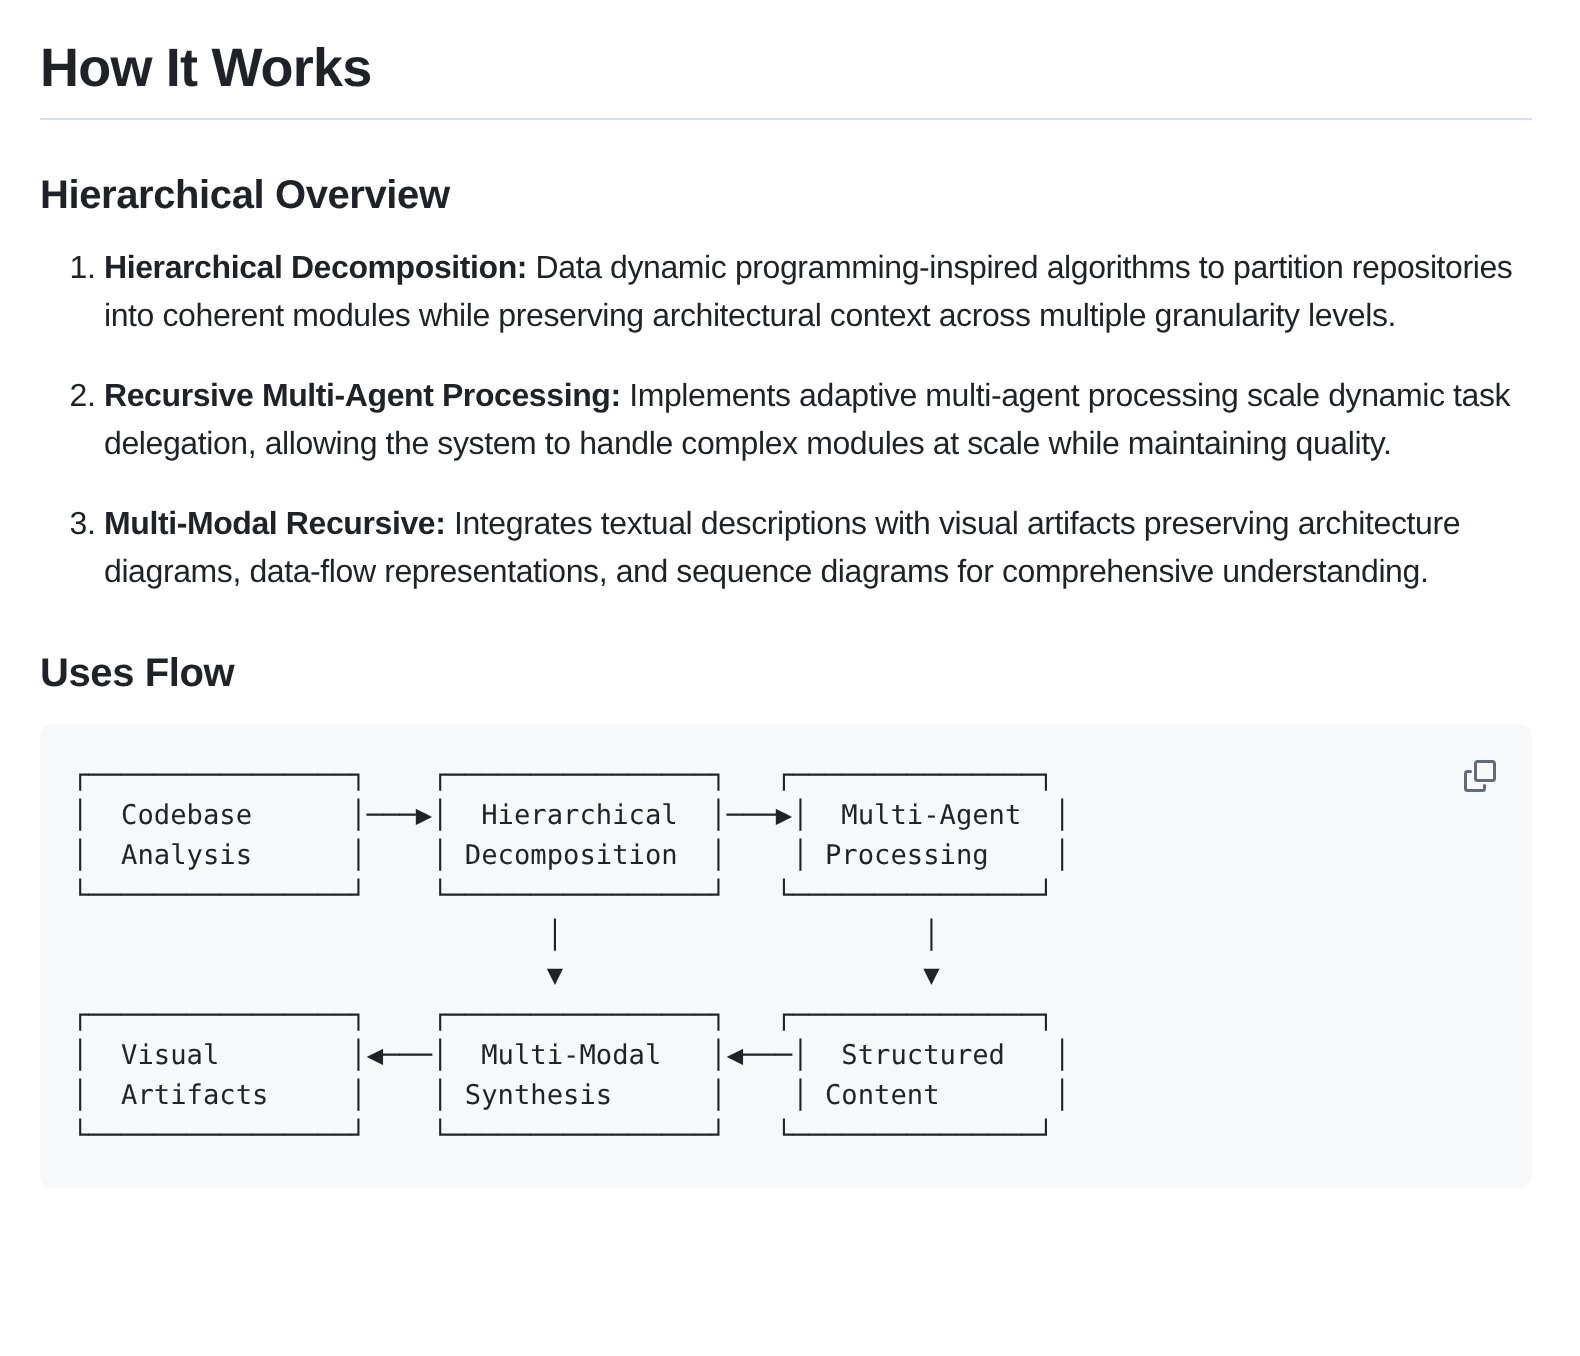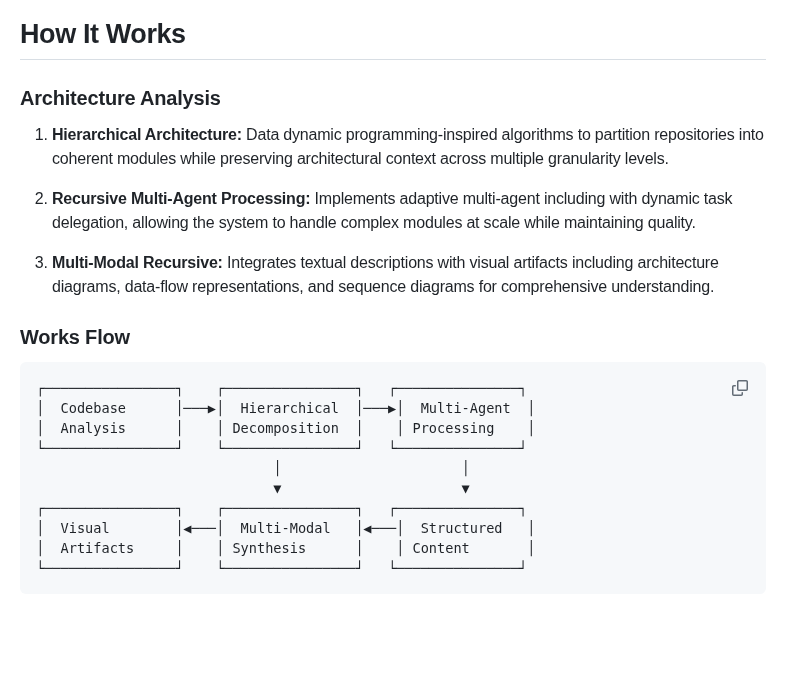--- a/index.html
+++ b/index.html
@@ -80,30 +80,30 @@
   }
   .copy-btn svg { display: block; fill: currentColor; }
 </style>
 </head>
 <body>
 
 <div class="page">
 
   <h1 class="doc-title">How It Works</h1>
 
-  <h3 class="section-heading">Architecture Analysis</h3>
+  <h3 class="section-heading">Hierarchical Overview</h3>
 
 
   <ol class="steps">
-    <li><strong>Hierarchical Architecture:</strong><span> Data dynamic programming-inspired algorithms to partition repositories into coherent modules while preserving architectural context across multiple granularity levels.</span></li>
-    <li><strong>Recursive Multi-Agent Processing:</strong><span> Implements adaptive multi-agent including with dynamic task delegation, allowing the system to handle complex modules at scale while maintaining quality.</span></li>
-    <li><strong>Multi-Modal Recursive:</strong><span> Integrates textual descriptions with visual artifacts including architecture diagrams, data-flow representations, and sequence diagrams for comprehensive understanding.</span></li>
+    <li><strong>Hierarchical Decomposition:</strong><span> Data dynamic programming-inspired algorithms to partition repositories into coherent modules while preserving architectural context across multiple granularity levels.</span></li>
+    <li><strong>Recursive Multi-Agent Processing:</strong><span> Implements adaptive multi-agent processing scale dynamic task delegation, allowing the system to handle complex modules at scale while maintaining quality.</span></li>
+    <li><strong>Multi-Modal Recursive:</strong><span> Integrates textual descriptions with visual artifacts preserving architecture diagrams, data-flow representations, and sequence diagrams for comprehensive understanding.</span></li>
   </ol>
 
-  <h3 class="section-heading">Works Flow</h3>
+  <h3 class="section-heading">Uses Flow</h3>
 
   <div class="codeblock">
     <pre>┌────────────────┐    ┌────────────────┐   ┌───────────────┐
 │  Codebase      │───▶│  Hierarchical  │───▶│  Multi-Agent  │
 │  Analysis      │    │ Decomposition  │    │ Processing    │
 └────────────────┘    └────────────────┘   └───────────────┘
                              │                      │
                              ▼                      ▼
 ┌────────────────┐    ┌────────────────┐   ┌───────────────┐
 │  Visual        │◀───│  Multi-Modal   │◀───│  Structured   │

